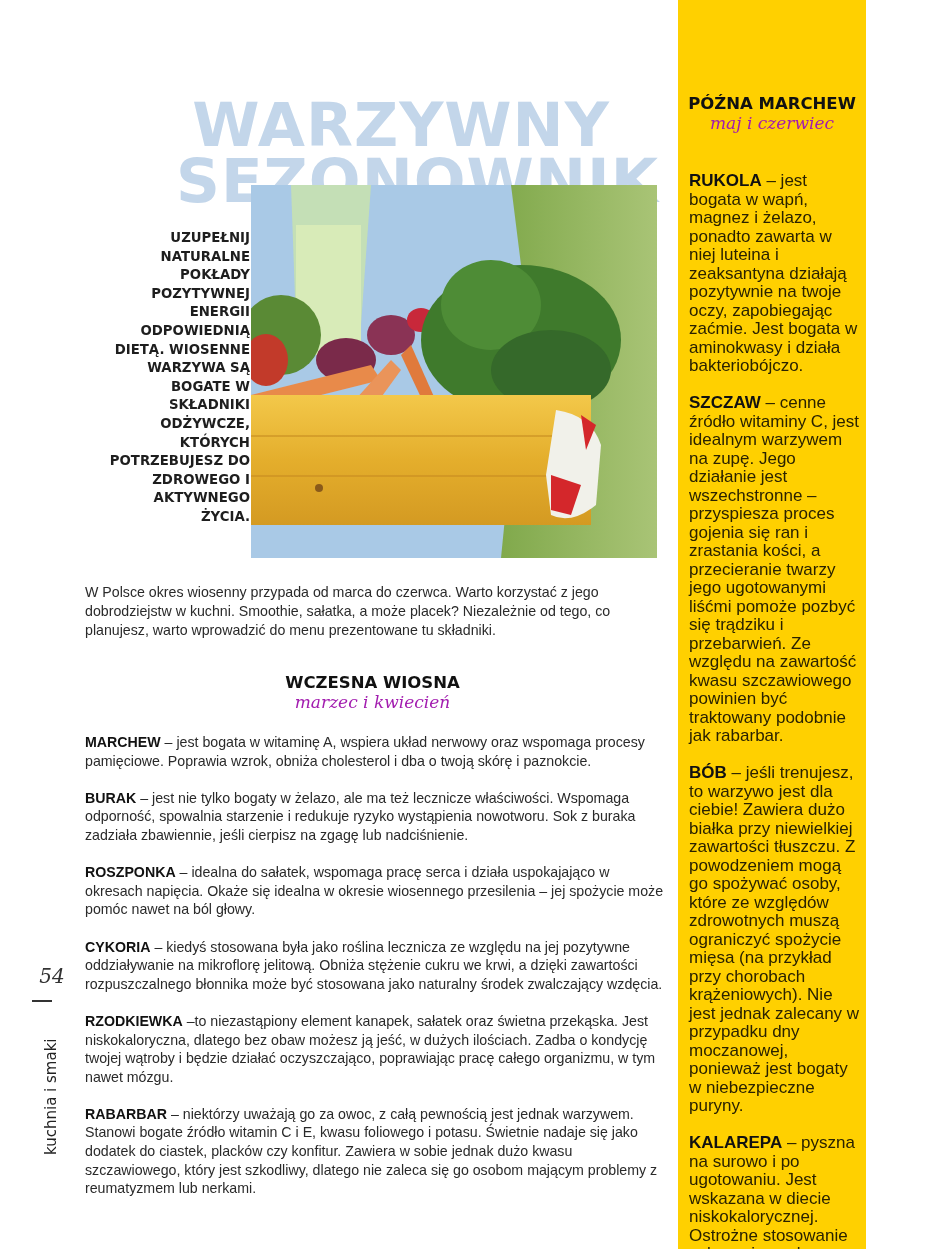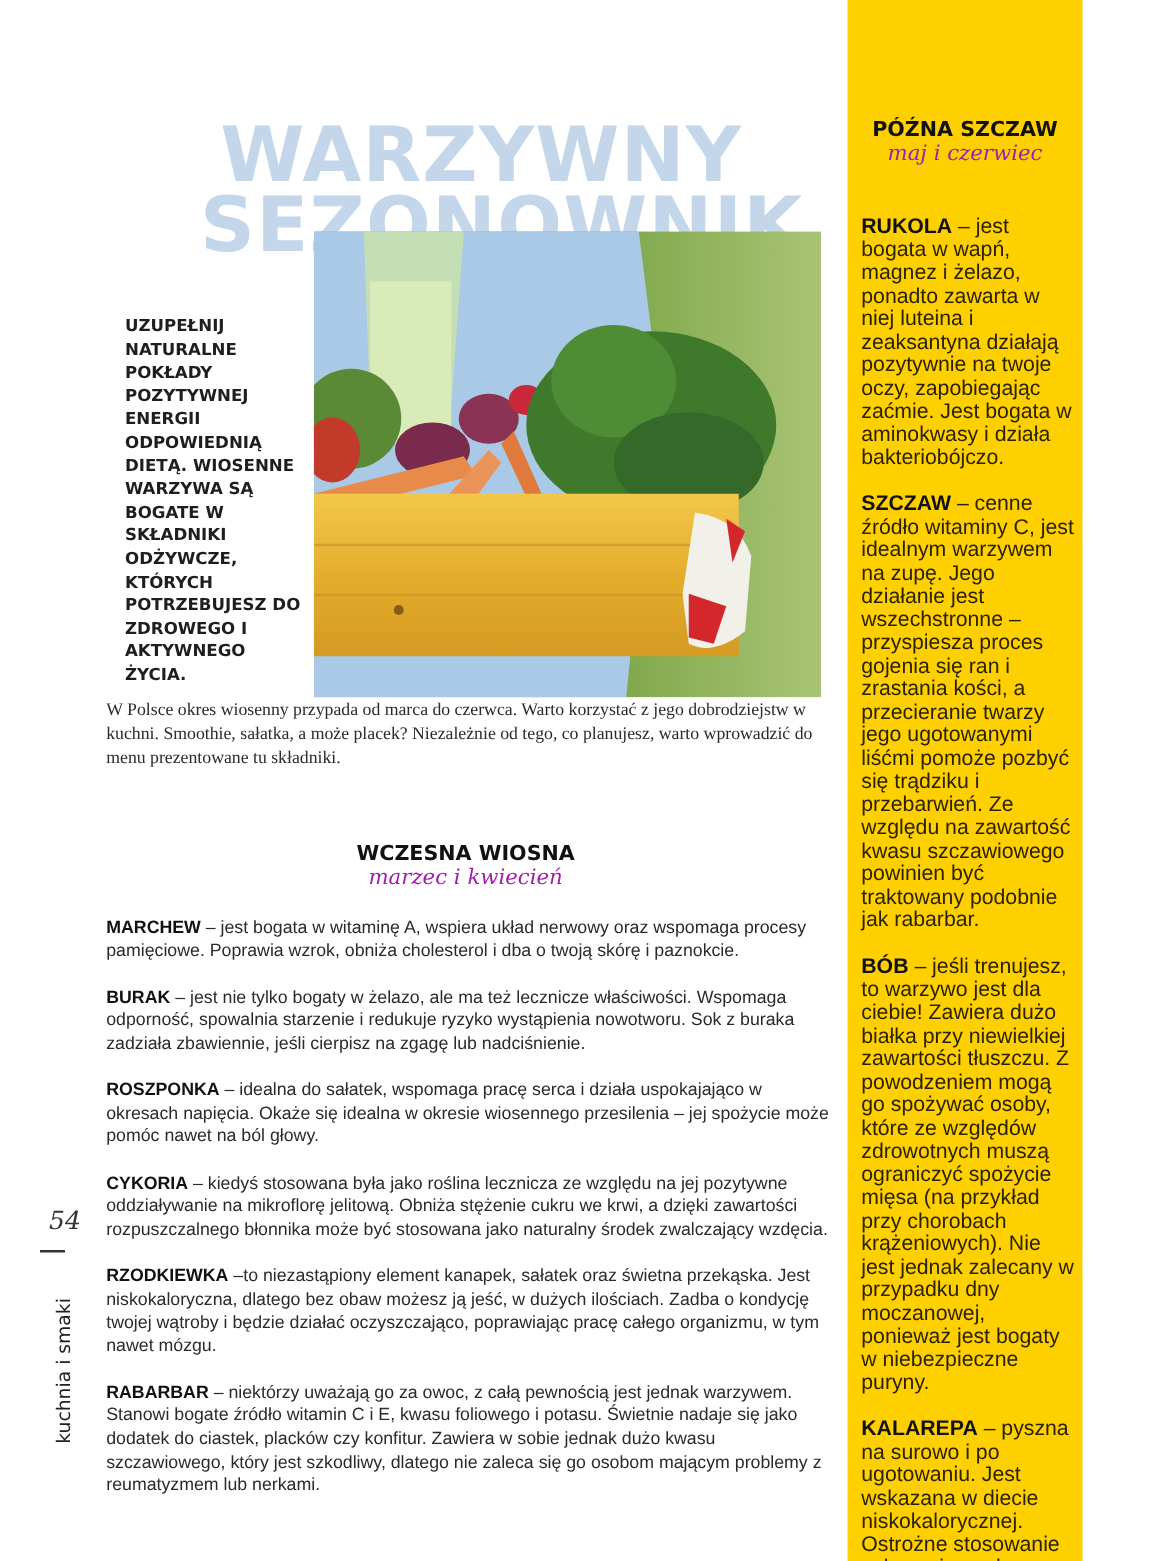--- a/index.html
+++ b/index.html
@@ -1,22 +1,22 @@
 <!DOCTYPE html>
 <html><head>
 <meta charset="utf-8">
 <style>
   html, body { margin:0; padding:0; }
   body { width:935px; height:1249px; background:#ffffff; position:relative; overflow:hidden; font-family:"DejaVu Sans", sans-serif; color:#2a2a2a; }
-  .title { position:absolute; left:160px; top:56px; width:450px; text-align:center; color:#c3d6ea; font-family:"DejaVu Sans", sans-serif; font-weight:bold; font-size:61px; line-height:56px; letter-spacing:1px; }
+  .title { position:absolute; left:176px; top:56px; width:450px; text-align:center; color:#c3d6ea; font-family:"DejaVu Sans", sans-serif; font-weight:bold; font-size:61px; line-height:56px; letter-spacing:1px; }
   .title span { display:block; }
   .photo { position:absolute; left:251px; top:185px; width:406px; height:373px; overflow:hidden; }
   .photo svg { width:100%; height:100%; display:block; }
-  .lead { position:absolute; left:100px; top:229px; width:150px; text-align:left; font-family:"DejaVu Sans", sans-serif; font-weight:bold; font-size:13.3px; line-height:18.6px; color:#1e1e1e;margin-top:24px; }
-  .intro { position:absolute; left:85px; top:559px; width:580px; font-family:Liberation Serif, serif; font-size:14.2px; line-height:19px; color:#2a2a2a; }
+  .lead { position:absolute; left:100px; top:229px; width:150px; text-align:right; font-family:"DejaVu Sans", sans-serif; font-weight:bold; font-size:13.3px; line-height:18.6px; color:#1e1e1e; }
+  .intro { position:absolute; left:85px; top:583px; width:580px; font-family:Liberation Sans, sans-serif; font-size:14.2px; line-height:19px; color:#2a2a2a; }
   .section-head { position:absolute; text-align:center; }
   .section-head .h { font-family:"DejaVu Sans", sans-serif; font-weight:bold; font-size:16.5px; line-height:20px; color:#111; }
   .section-head .s { font-family:"DejaVu Serif", serif; font-style:italic; font-size:17px; line-height:18px; color:#a21caf; }
   .early-head { left:240px; top:673px; width:265px; }
   .late-head { left:680px; top:94px; width:184px; }
   .entries { position:absolute; left:85px; top:733px; width:580px; font-family:"Liberation Sans", sans-serif; font-size:14.2px; line-height:18.6px; color:#2a2a2a; }
   .entry { margin:0 0 18.6px 0; }
   .entry b { font-weight:bold; color:#111; }
   .sidebar { position:absolute; left:678px; top:0; width:188px; height:1249px; background:#ffd000; }
   .side-entries { position:absolute; left:689px; top:172px; width:172px; font-family:"Liberation Sans", sans-serif; font-size:17px; line-height:18.5px; color:#2a2200; }
@@ -86,21 +86,21 @@
 <div class="entries">
   <p class="entry"><b>MARCHEW</b><span> – jest bogata w witaminę A, wspiera układ nerwowy oraz wspomaga procesy pamięciowe. Poprawia wzrok, obniża cholesterol i dba o twoją skórę i paznokcie.</span></p>
   <p class="entry"><b>BURAK</b><span> – jest nie tylko bogaty w żelazo, ale ma też lecznicze właściwości. Wspomaga odporność, spowalnia starzenie i redukuje ryzyko wystąpienia nowotworu. Sok z buraka zadziała zbawiennie, jeśli cierpisz na zgagę lub nadciśnienie.</span></p>
   <p class="entry"><b>ROSZPONKA</b><span> – idealna do sałatek, wspomaga pracę serca i działa uspokajająco w okresach napięcia. Okaże się idealna w okresie wiosennego przesilenia – jej spożycie może pomóc nawet na ból głowy.</span></p>
   <p class="entry"><b>CYKORIA</b><span> – kiedyś stosowana była jako roślina lecznicza ze względu na jej pozytywne oddziaływanie na mikroflorę jelitową. Obniża stężenie cukru we krwi, a dzięki zawartości rozpuszczalnego błonnika może być stosowana jako naturalny środek zwalczający  wzdęcia.</span></p>
   <p class="entry"><b>RZODKIEWKA</b><span> –to niezastąpiony element kanapek, sałatek oraz świetna przekąska. Jest niskokaloryczna, dlatego bez obaw możesz ją jeść, w dużych ilościach. Zadba o kondycję twojej wątroby i będzie działać oczyszczająco, poprawiając pracę całego organizmu, w tym nawet mózgu.</span></p>
   <p class="entry"><b>RABARBAR</b><span> – niektórzy uważają go za owoc, z całą pewnością jest jednak warzywem. Stanowi bogate źródło witamin C i E, kwasu foliowego i potasu. Świetnie nadaje się jako dodatek do ciastek, placków czy konfitur. Zawiera w sobie jednak dużo kwasu szczawiowego, który jest szkodliwy, dlatego nie zaleca się go osobom mającym problemy z reumatyzmem lub nerkami.</span></p>
 </div>
 
 <div class="section-head late-head">
-  <div class="h">PÓŹNA SZCZAW</div>
+  <div class="h">PÓŹNA MARCHEW</div>
   <div class="s">maj i czerwiec</div>
 </div>
 
 <div class="side-entries">
   <p class="entry" style="margin-top:0;"><b>RUKOLA</b><span> – jest bogata w wapń, magnez i żelazo, ponadto zawarta w niej luteina i zeaksantyna działają pozytywnie na twoje oczy, zapobiegając zaćmie. Jest bogata w aminokwasy i działa bakteriobójczo.</span></p>
   <p class="entry"><b>SZCZAW</b><span> – cenne źródło witaminy C, jest idealnym warzywem na zupę. Jego działanie jest wszechstronne – przyspiesza proces gojenia się ran i zrastania kości, a przecieranie twarzy jego ugotowanymi liśćmi pomoże pozbyć się trądziku i przebarwień. Ze względu na zawartość kwasu szczawiowego powinien być traktowany podobnie jak rabarbar.</span></p>
   <p class="entry"><b>BÓB</b><span> – jeśli trenujesz, to warzywo jest dla ciebie! Zawiera dużo białka przy niewielkiej zawartości tłuszczu. Z powodzeniem mogą go spożywać osoby, które ze względów zdrowotnych muszą ograniczyć spożycie mięsa (na przykład przy chorobach krążeniowych). Nie jest jednak zalecany w przypadku dny moczanowej, ponieważ jest bogaty w niebezpieczne puryny.</span></p>
   <p class="entry"><b>KALAREPA</b><span> – pyszna na surowo i po ugotowaniu. Jest wskazana w diecie niskokalorycznej. Ostrożne stosowanie zaleca się osobom z problemami tarczycy ze względu na zawarte w niej goitrogeny mogące upośledzać działanie tego narządu.</span></p>
 </div>
 

